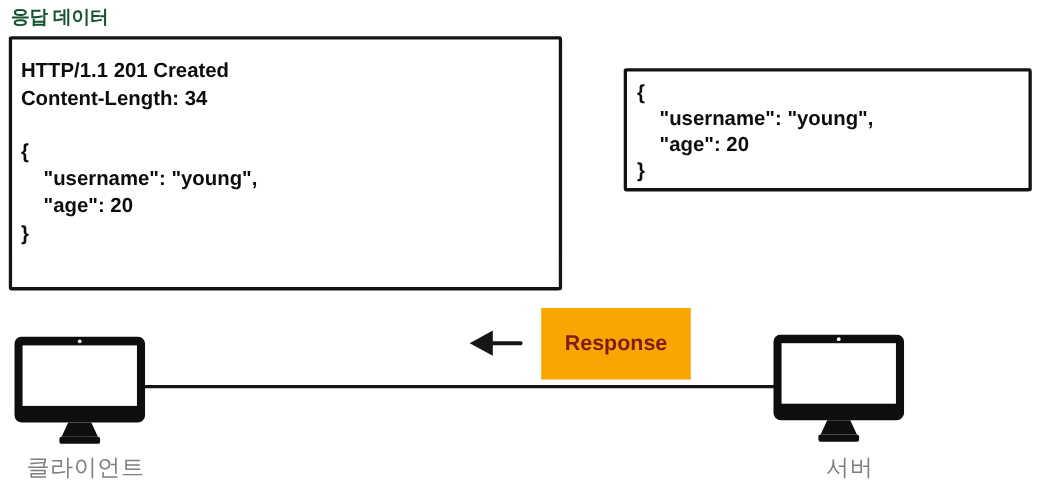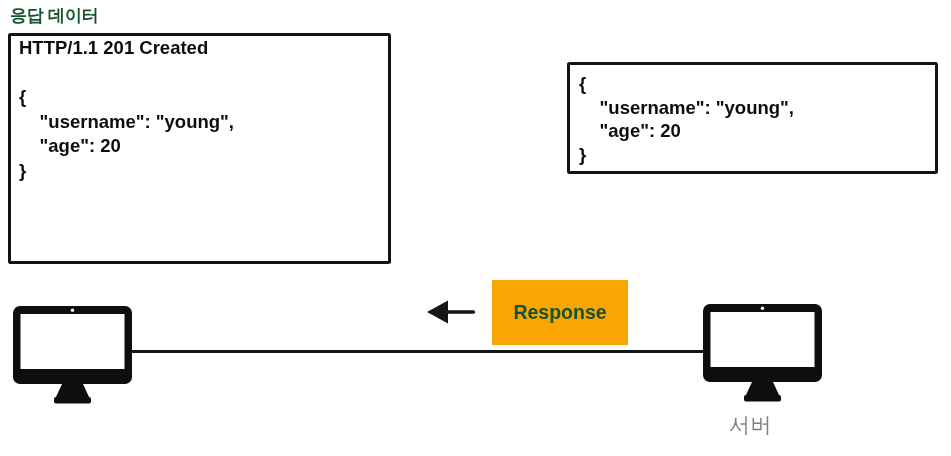--- a/index.html
+++ b/index.html
@@ -17,22 +17,22 @@
     letter-spacing:-0.2px;
   }
   .sketch-box{
     position:absolute;
     background:#ffffff;
     border:3.5px solid #131313;
     border-radius:3px 2px 4px 2px / 2px 4px 2px 3px;
     box-sizing:border-box;
   }
   .response-box{
-    left:8px;top:33px;width:383px;height:231px;
-    padding:0 8px;
+    left:8px;top:33px;width:503px;height:231px;
+    padding:16px 8px;
   }
   .response-box .code-line{
     height:24.6px;
     font-size:18.5px;font-weight:700;
     white-space:pre;
     line-height:24.6px;
   }
   .resource-title{
     position:absolute;left:568px;top:27px;
     font-size:17.5px;font-weight:700;color:#0d0d0d;
@@ -57,43 +57,44 @@
     position:absolute;left:426px;top:298px;
     width:52px;height:28px;
   }
   .response-badge{
     position:absolute;left:492px;top:280px;
     width:136px;height:65px;
     background:var(--accent,#F9A602);
     display:flex;align-items:center;justify-content:center;
   }
   .response-badge span{
-    font-size:19.5px;font-weight:700;color:#14532d;
+    font-size:19.5px;font-weight:700;color:#7f1d1d;
   }
   .monitor-svg{position:absolute;width:119px;height:98px;}
   .monitor-client{left:13px;top:306px;}
   .monitor-server{left:703px;top:304px;}
   .node-label{
     position:absolute;top:411px;
     font-size:21px;font-weight:400;
     color:var(--label-gray,#7f7f7f);
     letter-spacing:0.5px;
   }
   .node-label.client{left:24px;}
-  .node-label.server{left:729px;}
+  .node-label.server{left:751px;}
 </style>
 </head>
 <body>
 
 <div class="canvas">
 
   <div class="page-title">응답 데이터</div>
 
   <div class="sketch-box response-box">
     <div class="code-line">HTTP/1.1 201 Created</div>
+    <div class="code-line">Content-Length: 34</div>
     <div class="code-line"></div>
     <div class="code-line">{</div>
     <div class="code-line">    "username": "young",</div>
     <div class="code-line">    "age": 20</div>
     <div class="code-line">}</div>
   </div>
 
   <div class="sketch-box resource-box">
     <div class="code-line">{</div>
     <div class="code-line">    "username": "young",</div>
@@ -121,15 +122,16 @@
   </svg>
 
   <svg class="monitor-svg monitor-server" viewBox="0 0 119 98" aria-hidden="true">
     <rect x="0" y="0" width="119" height="78" rx="7" fill="#0e0e0e"></rect>
     <rect x="7.5" y="8" width="104" height="55" fill="#ffffff"></rect>
     <circle cx="59.5" cy="4.3" r="1.7" fill="#ffffff"></circle>
     <polygon points="49,78 70,78 76,91 43,91" fill="#0e0e0e"></polygon>
     <rect x="41" y="91" width="37" height="6.5" rx="2" fill="#0e0e0e"></rect>
   </svg>
 
+  <div class="node-label client">클라이언트</div>
   <div class="node-label server">서버</div>
 
 </div>
 
 </body></html>

